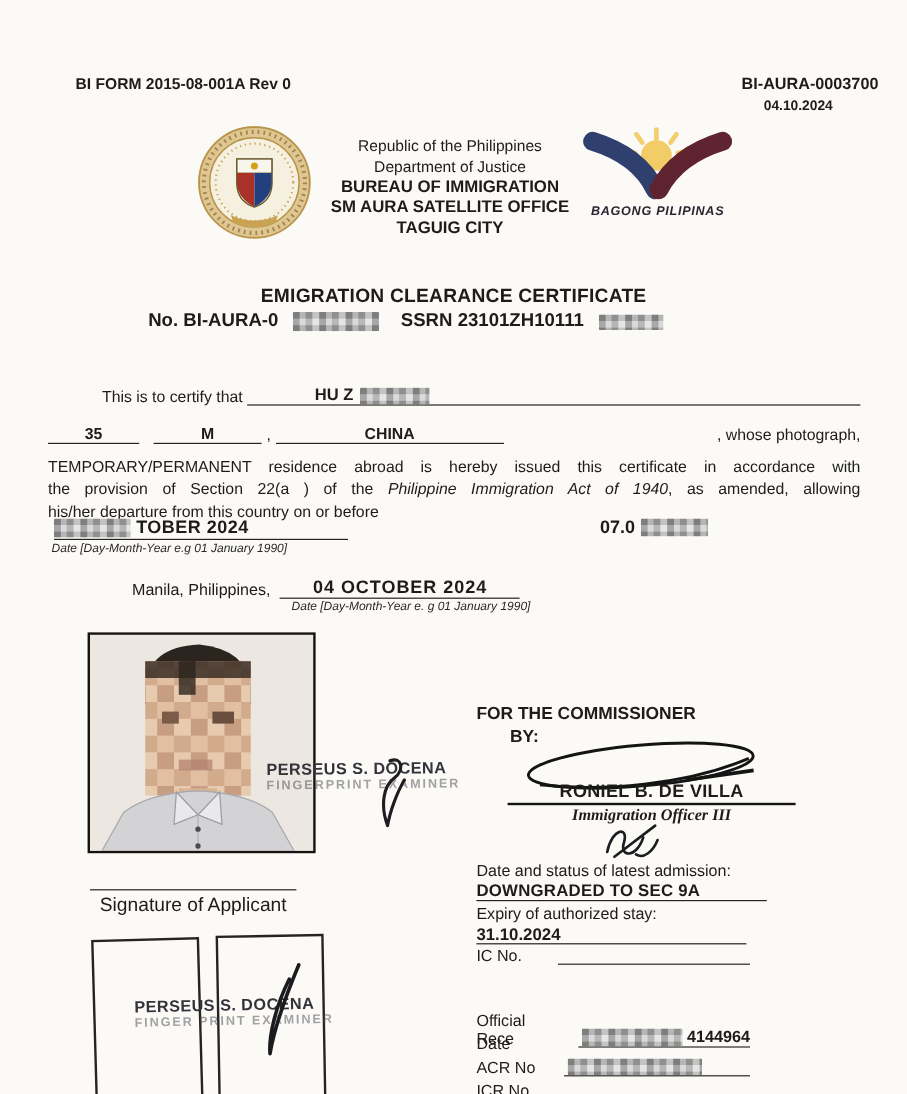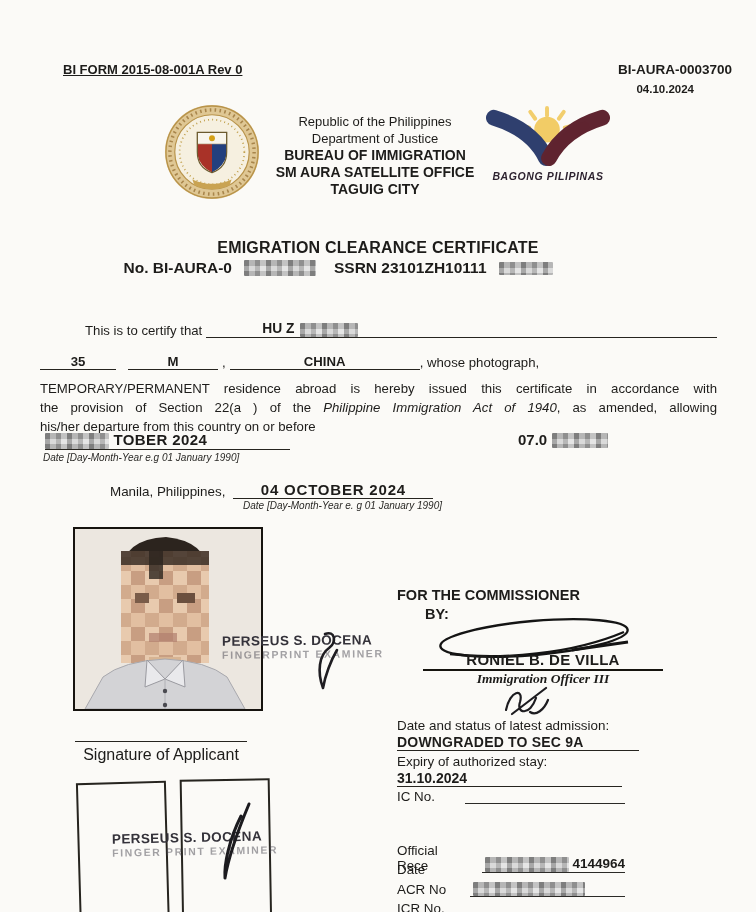--- a/index.html
+++ b/index.html
@@ -29,21 +29,21 @@
   .rlabel{font-size:13.4px;}
   .rrow{display:flex; align-items:flex-end; width:228px; font-size:13.4px;gap:24px;}
   .rfill{flex:1; border-bottom:1.5px solid #2b2a27; min-height:15px; padding-left:3px; white-space:nowrap;}
   svg{display:block;}
 </style>
 </head>
 <body>
 
 <div class="page">
 
-  <div class="abs b" style="left:63px; top:62px; font-size:13px;text-decoration:underline;">BI FORM 2015-08-001A Rev 0</div>
+  <div class="abs b" style="left:63px; top:62px; font-size:13px;">BI FORM 2015-08-001A Rev 0</div>
   <div class="abs b" style="right:24px; top:62px; font-size:13.5px;">BI-AURA-0003700</div>
   <div class="abs b" style="right:62px; top:83px; font-size:11.5px;">04.10.2024</div>
 
   <div class="abs" style="left:163px; top:103px;">
     <svg width="98" height="98" viewBox="0 0 100 100">
       <circle cx="50" cy="50" r="48" fill="#dfc794"></circle>
       <circle cx="50" cy="50" r="47" fill="none" stroke="#b8934a" stroke-width="1.4"></circle>
       <circle cx="50" cy="50" r="43" fill="none" stroke="#a8854b" stroke-width="3.5" stroke-dasharray="1.6 3.4"></circle>
       <circle cx="50" cy="50" r="38" fill="#f6f0e0" stroke="#b8934a" stroke-width="1.2"></circle>
       <circle cx="50" cy="50" r="33" fill="none" stroke="#c2a14d" stroke-width="1.8" stroke-dasharray="1 3.2"></circle>
@@ -95,34 +95,34 @@
       <span class="b" style="font-size:13.8px; margin-left:56px;">HU Z</span>
       <span class="px" style="width:58px; height:14px; margin-left:2px;"></span>
     </span>
   </div>
 
   <div class="abs" style="left:40px; top:343px; width:677px; display:flex; align-items:flex-end; font-size:13.2px;">
     <span class="u b ctr" style="width:76px;">35</span>
     <span class="u b ctr" style="width:90px; margin-left:12px;">M</span>
     <span style="margin:0 4px;">,</span>
     <span class="u b ctr" style="width:190px;">CHINA</span>
-    <span style="flex:1; text-align:left; white-space:nowrap;margin-top:12px;">, whose photograph,</span>
+    <span style="flex:1; text-align:right; white-space:nowrap;margin-top:12px;">, whose photograph,</span>
   </div>
 
   <div class="abs jline" style="left:40px; top:381px;">TEMPORARY/PERMANENT residence abroad is hereby issued this certificate in accordance with</div>
   <div class="abs jline" style="left:40px; top:400px;">
     <span>the provision of Section 22(a ) of the </span><span class="i">Philippine Immigration Act of 1940</span><span>, as amended, allowing</span>
   </div>
   <div class="abs" style="left:40px; top:419px; font-size:13.2px;">his/her departure from this country on or before</div>
 
   <div class="abs u" style="left:45px; top:431px; width:245px; white-space:nowrap;">
     <span class="px" style="width:64px; height:16px;"></span>
     <span class="b" style="font-size:15px; letter-spacing:.4px;">TOBER 2024</span>
   </div>
-  <div class="abs" style="left:518px; top:431px; white-space:nowrap;">
+  <div class="abs" style="left:500px; top:431px; white-space:nowrap;">
     <span class="b" style="font-size:15px;">07.0</span>
     <span class="px" style="width:56px; height:15px;"></span>
   </div>
   <div class="abs caption" style="left:43px; top:452px;">Date [Day-Month-Year e.g 01 January 1990]</div>
 
   <div class="abs" style="left:110px; top:481px; display:flex; align-items:flex-end;">
     <span style="font-size:13.4px;">Manila, Philippines,</span>
     <span class="u b ctr" style="width:200px; margin-left:8px; font-size:15px; letter-spacing:.8px;">04 OCTOBER  2024</span>
   </div>
   <div class="abs caption" style="left:243px; top:500px;">Date [Day-Month-Year e. g 01 January 1990]</div>

